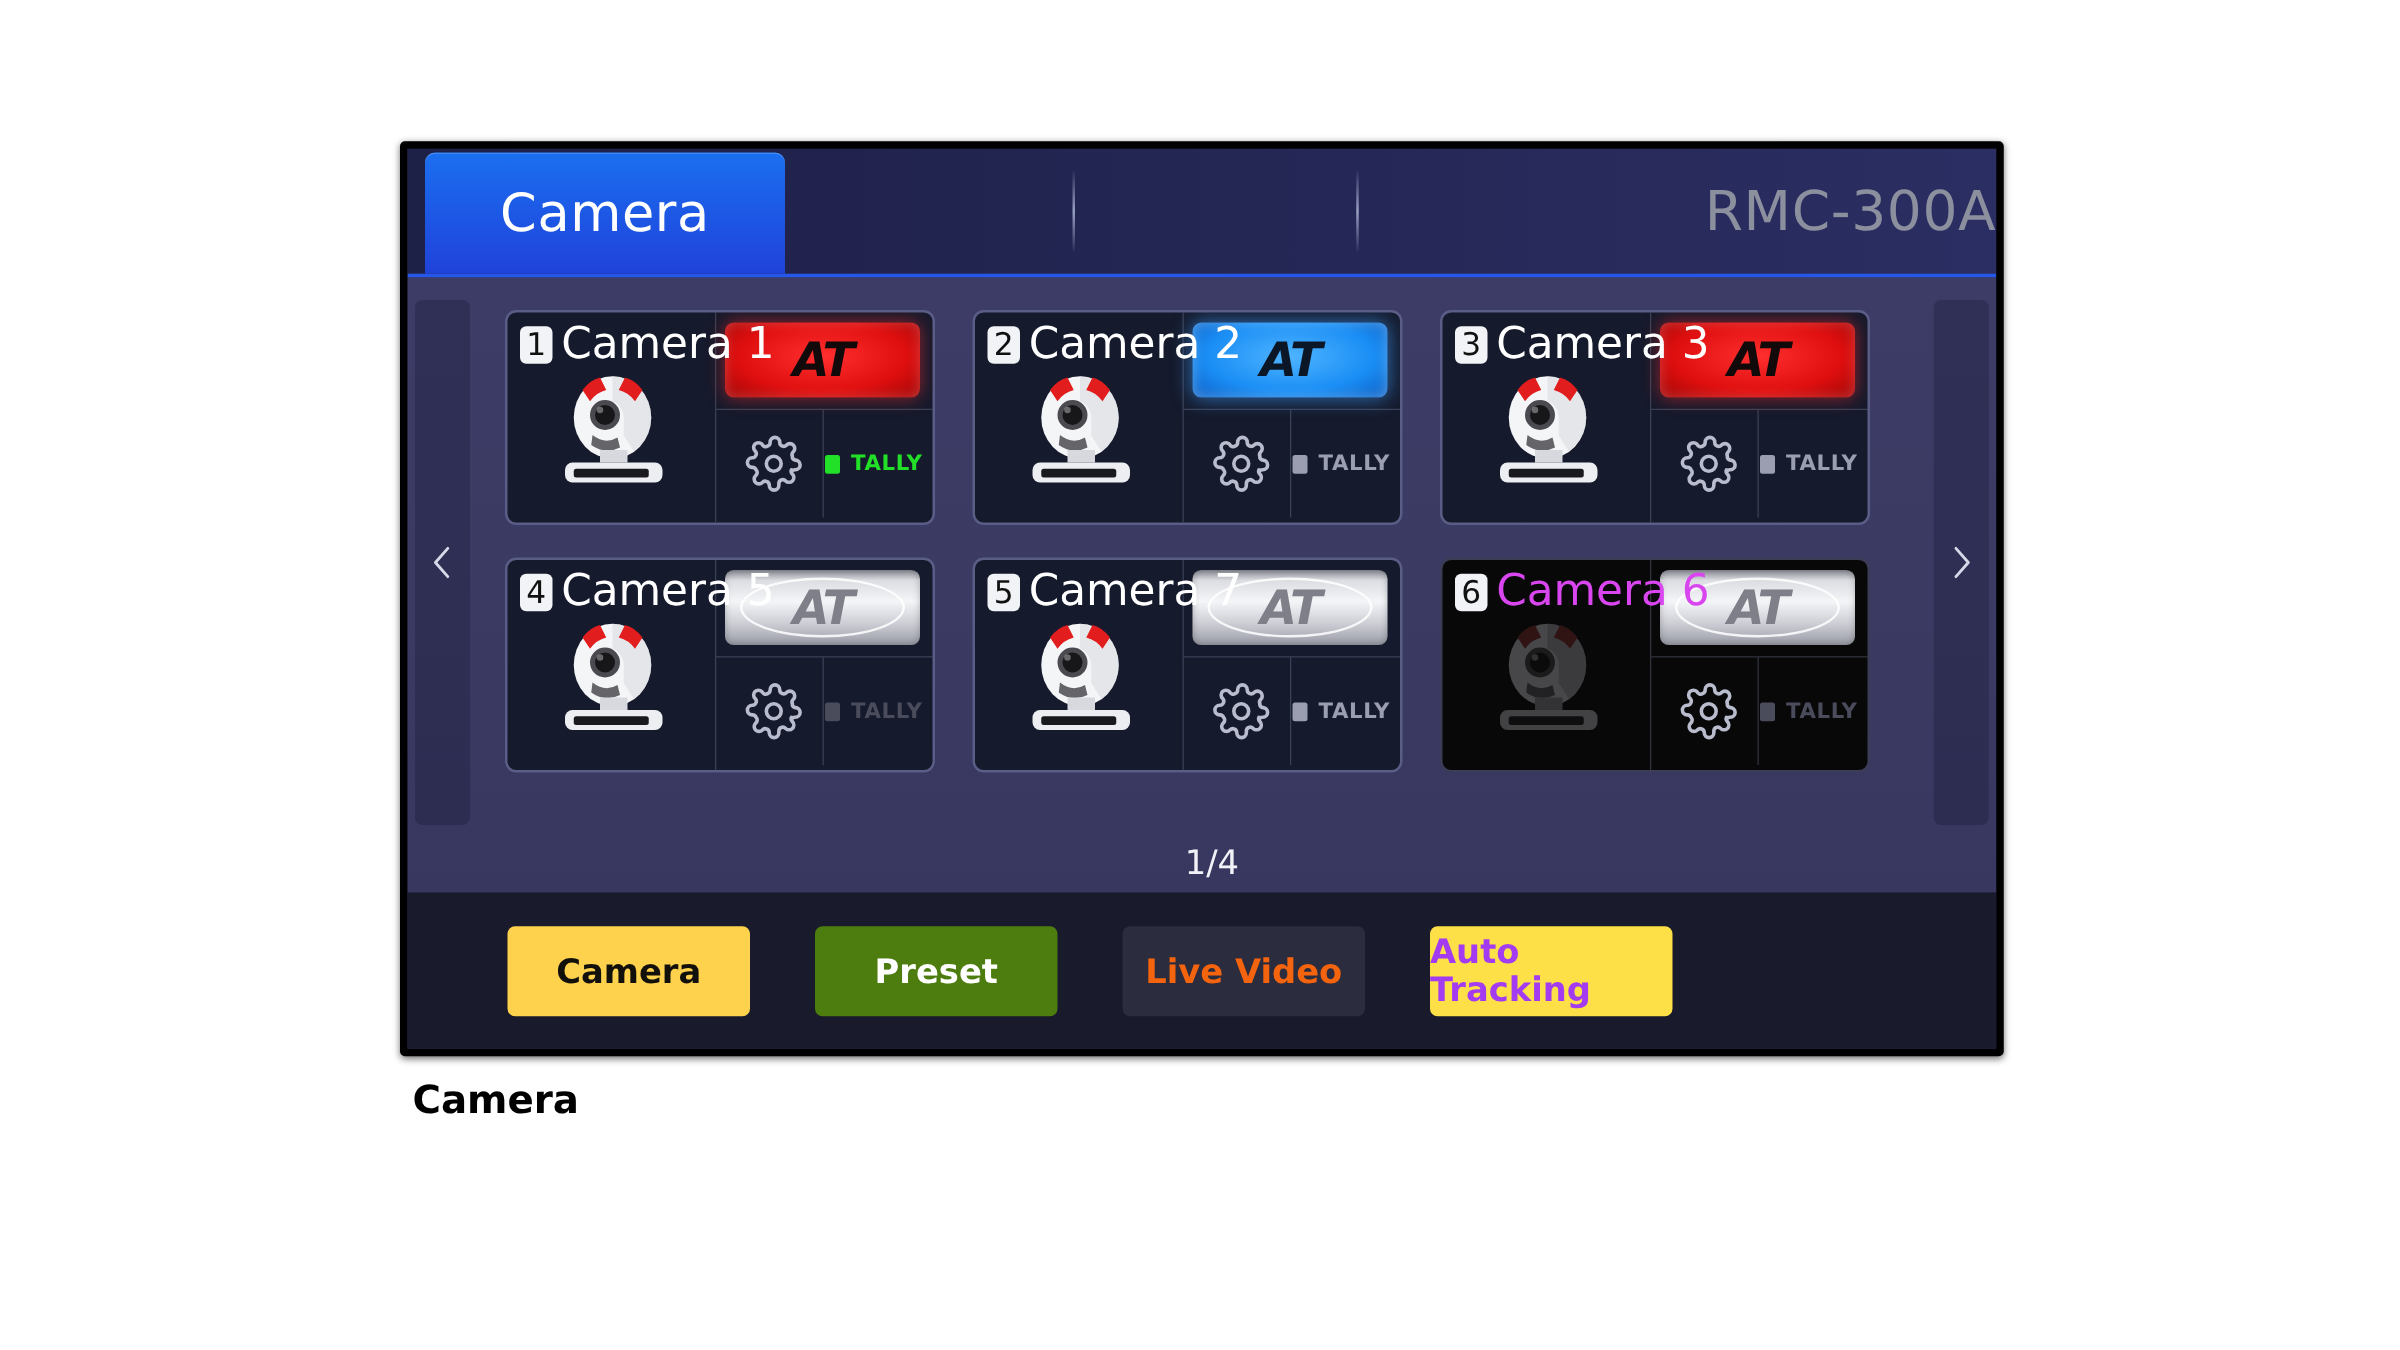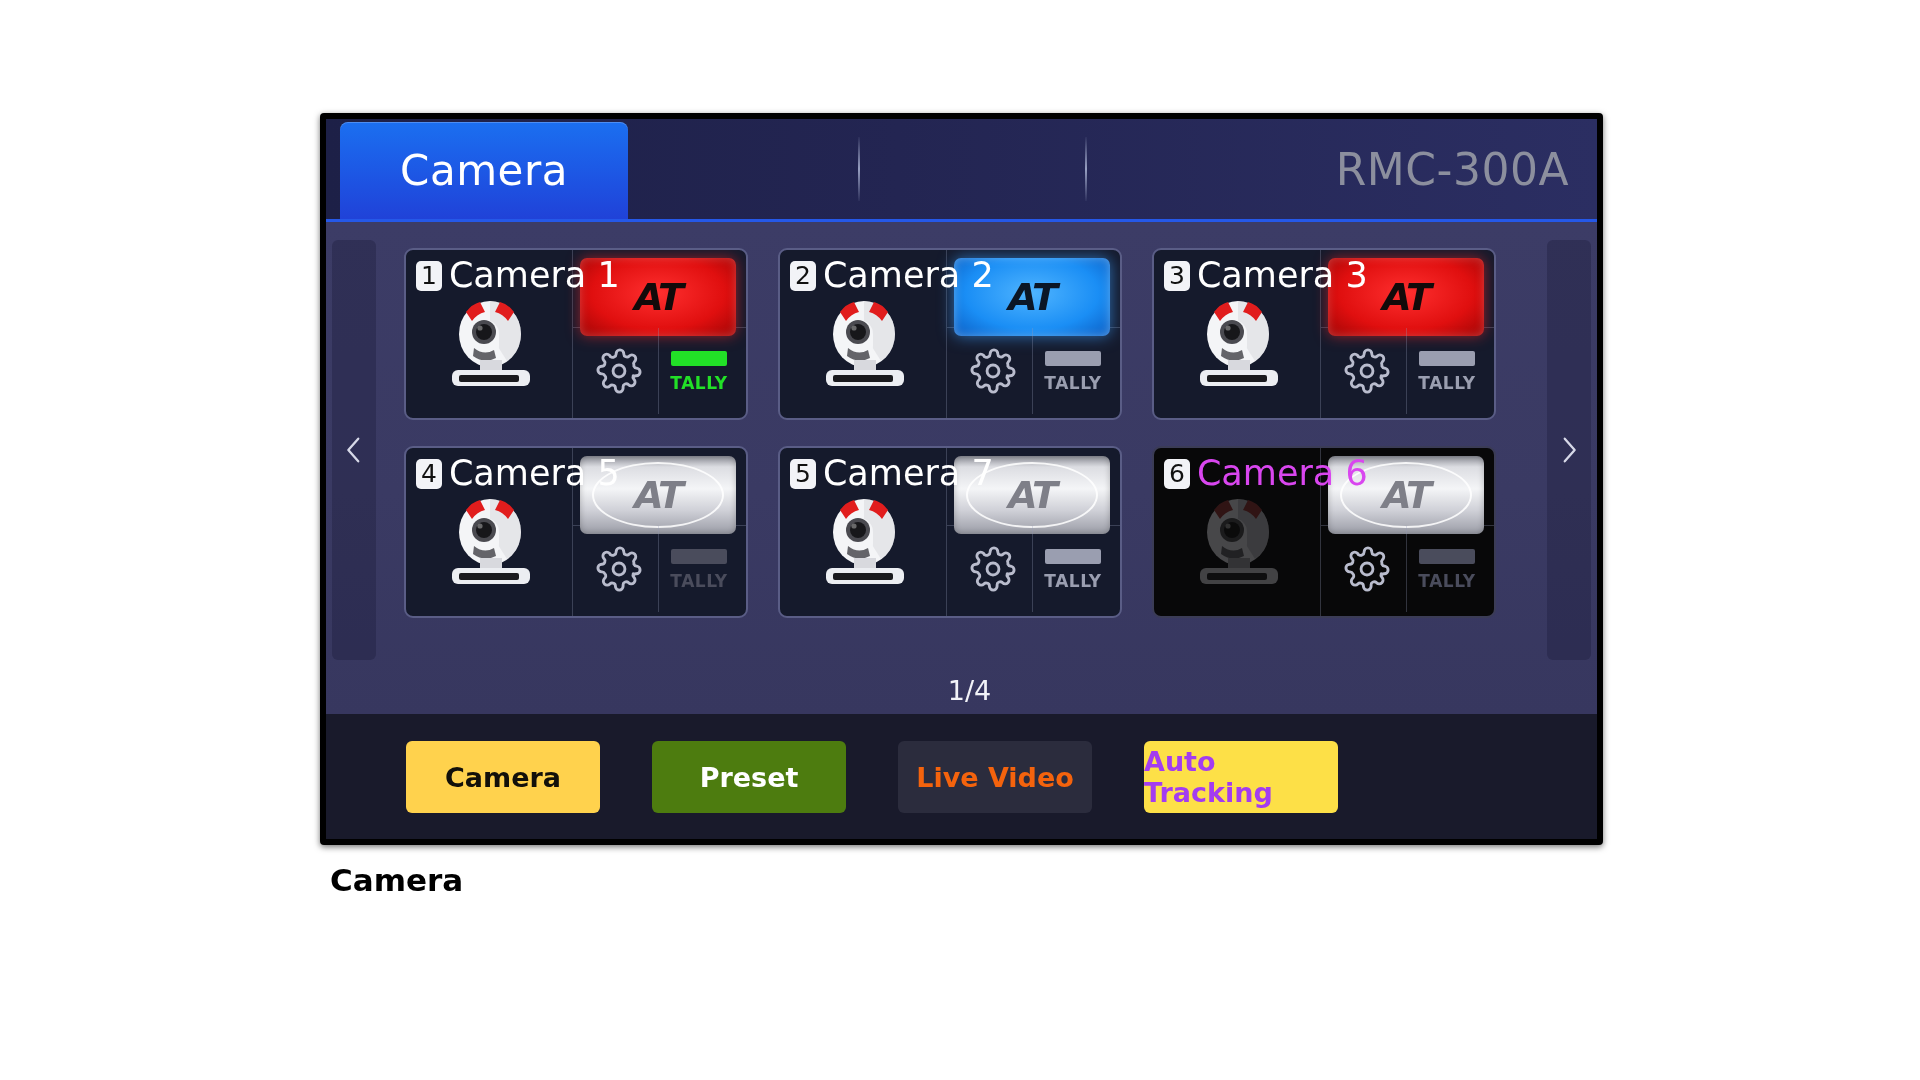--- a/index.html
+++ b/index.html
@@ -34,21 +34,21 @@
     color:#fff;font-size:42px;letter-spacing:.5px;
     background:linear-gradient(180deg,#1b6ff0 0%,#1d56e4 55%,#2042d8 100%);
     box-shadow:inset 0 1px 0 rgba(255,255,255,.22);
   }
   .hdr-sep{width:2px;margin:18px 0;background:linear-gradient(180deg,rgba(190,200,230,.05),rgba(190,200,230,.75),rgba(190,200,230,.05));}
   .hdr-gap{flex:1;}
   .hdr-gap.slot-a{flex:0 0 230px;}
   .hdr-gap.slot-b{flex:0 0 225px;}
   #device-name{
     flex:1;display:flex;align-items:center;justify-content:flex-end;
-    padding-right:28px;color:#8c8f9e;font-size:44px;letter-spacing:.5px;border-radius:17px;
+    color:#8c8f9e;font-size:44px;letter-spacing:.5px;border-radius:17px;
   }
 
   
   #body{
     position:relative;height:492px;
     background:linear-gradient(180deg,#3c3c66 0%,#3a3a63 55%,#37375f 100%);
   }
   .nav-arrow{
     position:absolute;top:18px;width:44px;height:420px;
     background:rgba(28,28,60,.38);
@@ -88,21 +88,21 @@
     font-size:25px;line-height:1;
   }
   .cam .cam-name{color:#ffffff;font-size:35px;line-height:1;}
   .cam.off .cam-name{color:#d946ef;}
 
   .cam-img{position:absolute;left:24px;top:44px;width:120px;height:104px;}
   .cam.off .cam-img{filter:brightness(.46) saturate(.55);}
 
   
   .at-btn{
-    position:absolute;left:174px;top:8px;width:156px;height:78px;
+    position:absolute;left:174px;top:8px;width:156px;height:60px;
     border-radius:7px;display:flex;align-items:center;justify-content:center;
     box-sizing:border-box;cursor:pointer;
   }
   .at-btn .at-text{font-size:38px;font-weight:bold;font-style:italic;letter-spacing:-2px;line-height:1;}
   .at-btn.red{background:radial-gradient(ellipse at 50% 45%,#ff2f2f 0%,#e00f0f 60%,#9e0505 100%);
     box-shadow:0 0 14px rgba(255,40,40,.55),inset 0 0 10px rgba(255,170,170,.35);}
   .at-btn.red .at-text{color:#120a0a;}
   .at-btn.blue{background:radial-gradient(ellipse at 50% 45%,#4fb4ff 0%,#1a8ef5 60%,#0b5cc2 100%);
     box-shadow:0 0 16px rgba(60,160,255,.65),inset 0 0 10px rgba(190,230,255,.45);}
   .at-btn.blue .at-text{color:#0b1626;}
@@ -116,21 +116,21 @@
 
   
   .gear-cell{
     position:absolute;left:174px;top:78px;width:78px;height:86px;
     display:flex;align-items:center;justify-content:center;
     border-right:1px solid rgba(150,155,185,.30);cursor:pointer;
   }
   .gear-cell svg{width:46px;height:46px;}
   .tally-cell{
     position:absolute;left:254px;top:78px;width:78px;height:86px;
-    display:flex;flex-direction:column;align-items:center;justify-content:center;gap:9px;
+    display:flex;flex-direction:row;align-items:center;justify-content:center;gap:9px;
   }
   .tally-bar{width:56px;height:15px;border-radius:2px;}
   .tally-label{font-size:17px;font-weight:bold;letter-spacing:.5px;line-height:1;}
   .divider-h{
     position:absolute;left:167px;top:77px;width:100%;height:1px;
     background:rgba(150,155,185,.30);
   }
 
   #page-indicator{
     position:absolute;left:16px;right:0;bottom:8px;text-align:center;

